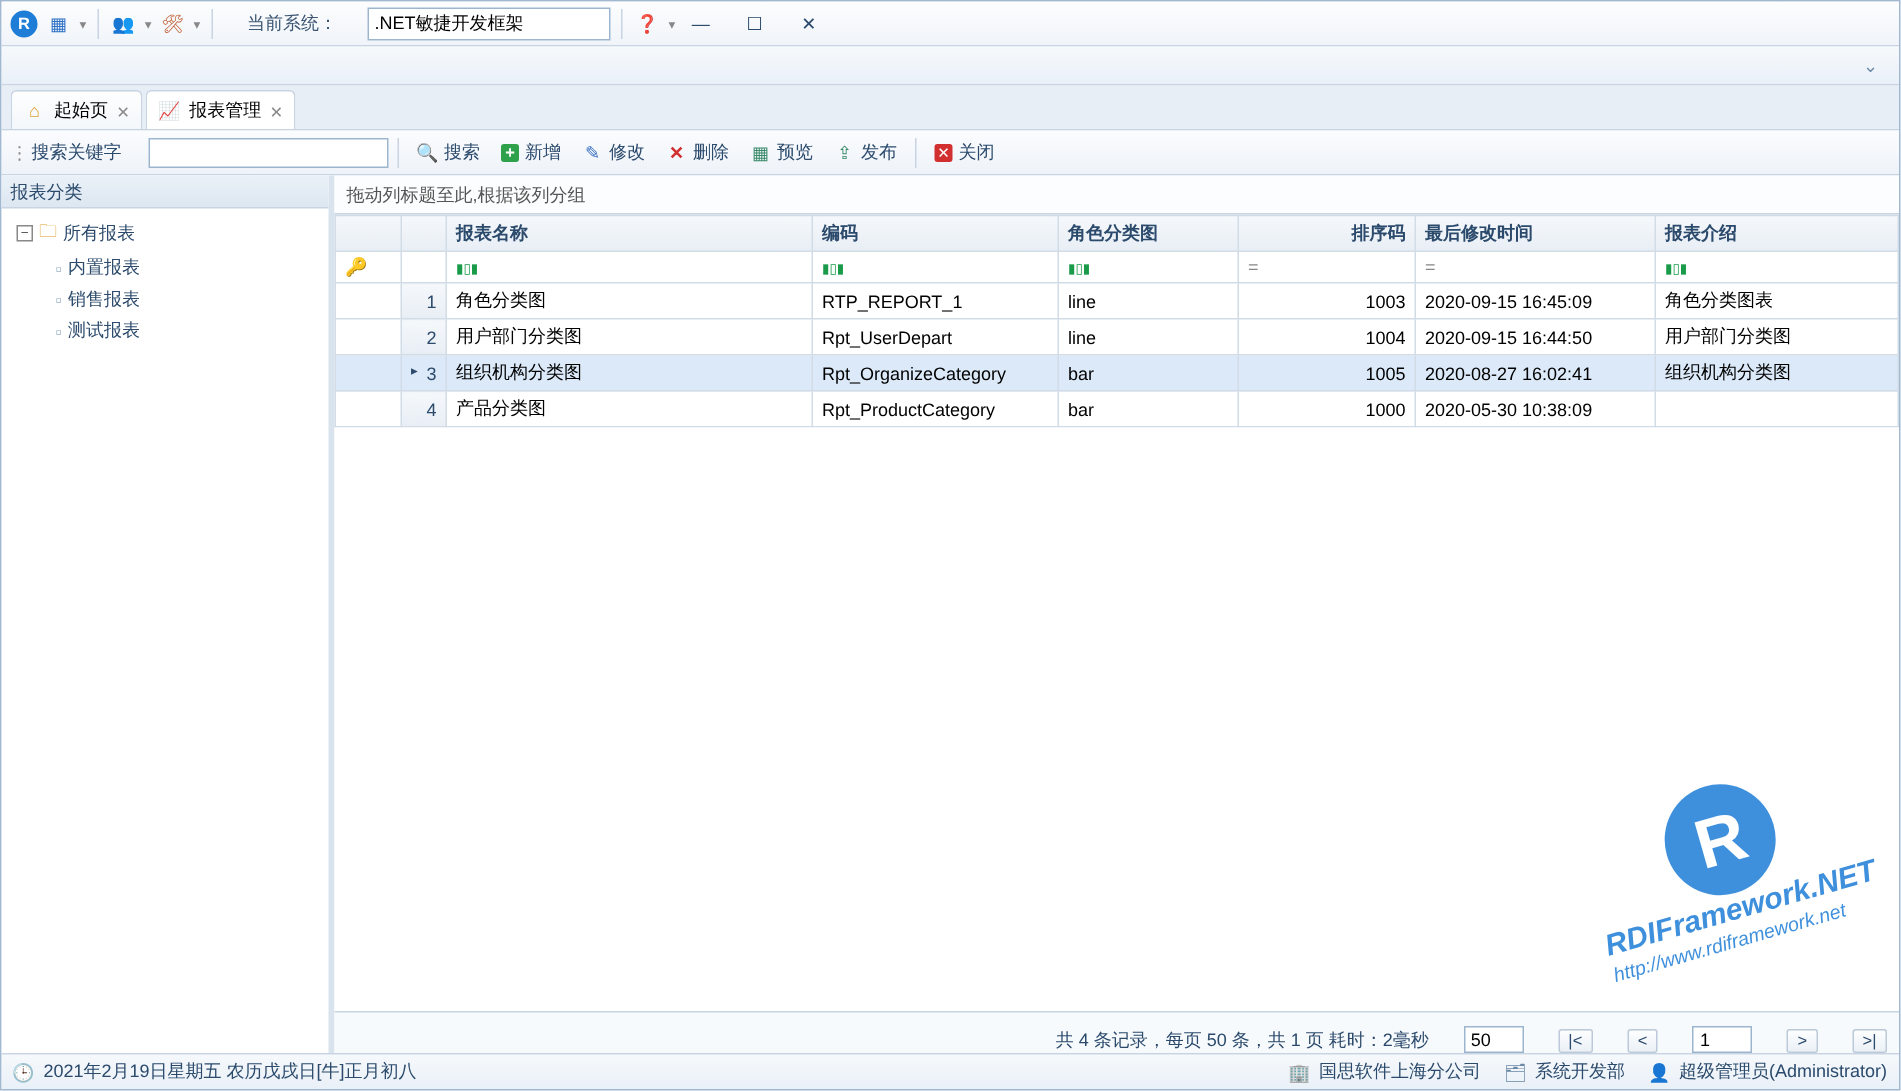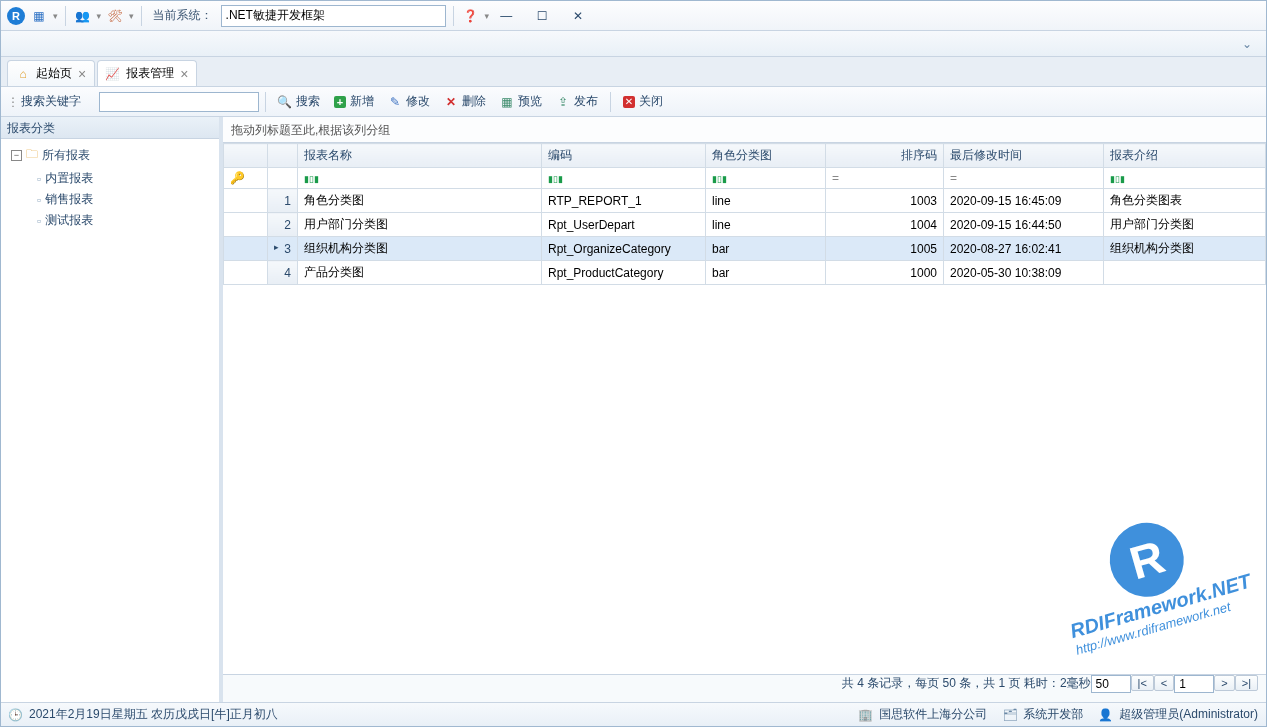--- a/index.html
+++ b/index.html
@@ -4,22 +4,22 @@
 <style>
 * { box-sizing: border-box; margin: 0; padding: 0; font-family: "Microsoft YaHei", Arial, sans-serif; font-size: 12px; }
 body { background: #fff; width: 1267px; height: 727px; display: flex; flex-direction: column; border: 1px solid #a0b8d0; overflow: hidden; }
 
 
 .titlebar { height: 30px; background: linear-gradient(#fdfdfe,#f0f4f9); border-bottom: 1px solid #c8d4e2; display: flex; align-items: center; padding: 0 6px; }
 .tb-left { display: flex; align-items: center; gap: 4px; }
 .tb-icon { width: 18px; height: 18px; border-radius: 50%; background: #1e7dd6; color: #fff; display: flex; align-items: center; justify-content: center; font-weight: bold; font-size: 11px; }
 .tb-btn { width: 20px; height: 20px; display: flex; align-items: center; justify-content: center; cursor: pointer; }
 .tb-sep { height: 20px; border-left: 1px solid #c8d4e2; margin: 0 3px; }
-.tb-label { color: #3b5572; margin: 0 4px; }
-.tb-select { border: 1px solid #9db6cf; height: 22px; width: 225px; padding: 0 4px; background: #fff; }
+.tb-label { color: #3b5572; margin: 0 16px; }
+.tb-select { border: 1px solid #9db6cf; height: 22px; width: 162px; padding: 0 4px; background: #fff; }
 .tb-title { flex: 1; text-align: center; color: #2b4a6c; font-weight: normal; }
 .winbtns { display: flex; gap: 2px; }
 .winbtn { width: 34px; height: 22px; display: flex; align-items: center; justify-content: center; cursor: pointer; color: #2b4a6c; }
 
 
 .menubar { height: 26px; background: linear-gradient(#f6f9fc,#e9f0f7); border-bottom: 1px solid #c8d4e2; display: flex; align-items: center; padding: 0 6px; }
 .menuitem { padding: 4px 10px; color: #2b4a6c; cursor: pointer; }
 .menuspacer { flex: 1; }
 .chev { color: #6a88a6; padding: 0 8px; cursor: pointer; }
 
@@ -48,42 +48,42 @@
 .tree-row.root { padding-left: 4px; }
 .tree-toggle { width: 11px; height: 11px; border: 1px solid #888; display: flex; align-items: center; justify-content: center; font-size: 9px; line-height: 1; color: #555; }
 
 .rightpane { flex: 1; display: flex; flex-direction: column; min-width: 0; }
 .grouprow { height: 26px; border-bottom: 1px solid #c8d4e2; padding: 5px 8px; color: #555; background: #fcfdfe; }
 
 
 .grid { flex: 1; display: flex; flex-direction: column; min-height: 0; position: relative; }
 table.g { width: 100%; border-collapse: collapse; }
 table.g th, table.g td { border: 1px solid #d2dce6; padding: 3px 6px; text-align: left; height: 21px; font-size: 12px; }
-table.g th { background: linear-gradient(#f5f8fb,#e8eef5); color: #2b4a6c; font-weight: normal; }
+table.g th { background: linear-gradient(#f5f8fb,#e8eef5); color: #2b4a6c; font-weight: bold; }
 .col-sel { width: 44px; }
 .col-row { width: 30px; text-align: right !important; background: linear-gradient(#f5f8fb,#e8eef5); color: #2b4a6c; }
 .col-name { width: 244px; }
 .col-code { width: 164px; }
 .col-type { width: 120px; }
 .col-sort { width: 118px; text-align: right !important; }
 .col-time { width: 160px; }
 .filter-row td { background: #fff; color: #1a9b4a; }
 .filter-ic { color: #1a9b4a; font-size: 9px; }
 tr.selected td { background: #dbe9f8; }
 tr.selected td.col-row::before { content: "▸"; float: left; color: #2b4a6c; font-size: 9px; }
 .grid-body { flex: 1; overflow: auto; background: #fff; position: relative; }
 
 
 .watermark { position: absolute; right: 20px; bottom: 40px; opacity: 0.85; transform: rotate(-16deg); pointer-events: none; font-family: Arial; }
 .watermark .wmr { width: 74px; height: 74px; border-radius: 50%; background: #1e7dd6; color: #fff; display: flex; align-items: center; justify-content: center; font-size: 46px; font-weight: bold; margin: 0 auto; }
 .watermark .wmt1 { color: #1e7dd6; font-size: 20px; font-weight: bold; font-style: italic; }
 .watermark .wmt2 { color: #1e7dd6; font-size: 13px; font-style: italic; }
 
 
-.pager { height: 28px; border-top: 1px solid #c8d4e2; background: #f7fafc; display: flex; align-items: flex-start; justify-content: flex-end; padding: 0 8px; gap: 0; color: #2b4a6c; }
+.pager { height: 28px; border-top: 1px solid #c8d4e2; background: #f7fafc; display: flex; align-items: flex-end; justify-content: flex-end; padding: 0 8px; gap: 23px; color: #2b4a6c; }
 .pager .pinput { border: 1px solid #9db6cf; width: 40px; height: 18px; padding: 0 4px; }
 .pager .pbtn { border: 1px solid #bcc9d8; background: linear-gradient(#fdfefe,#eaf0f6); padding: 1px 6px; cursor: pointer; color: #2b4a6c; border-radius: 2px; font-size: 11px; }
 
 
 .statusbar { height: 24px; background: linear-gradient(#f6f9fc,#e9f0f7); border-top: 1px solid #c8d4e2; display: flex; align-items: center; padding: 0 8px; color: #2b4a6c; gap: 6px; }
 .statusbar .spacer { flex: 1; }
 .sic { width: 14px; height: 14px; display: inline-flex; align-items: center; justify-content: center; }
 </style>
 </head>
 <body>

